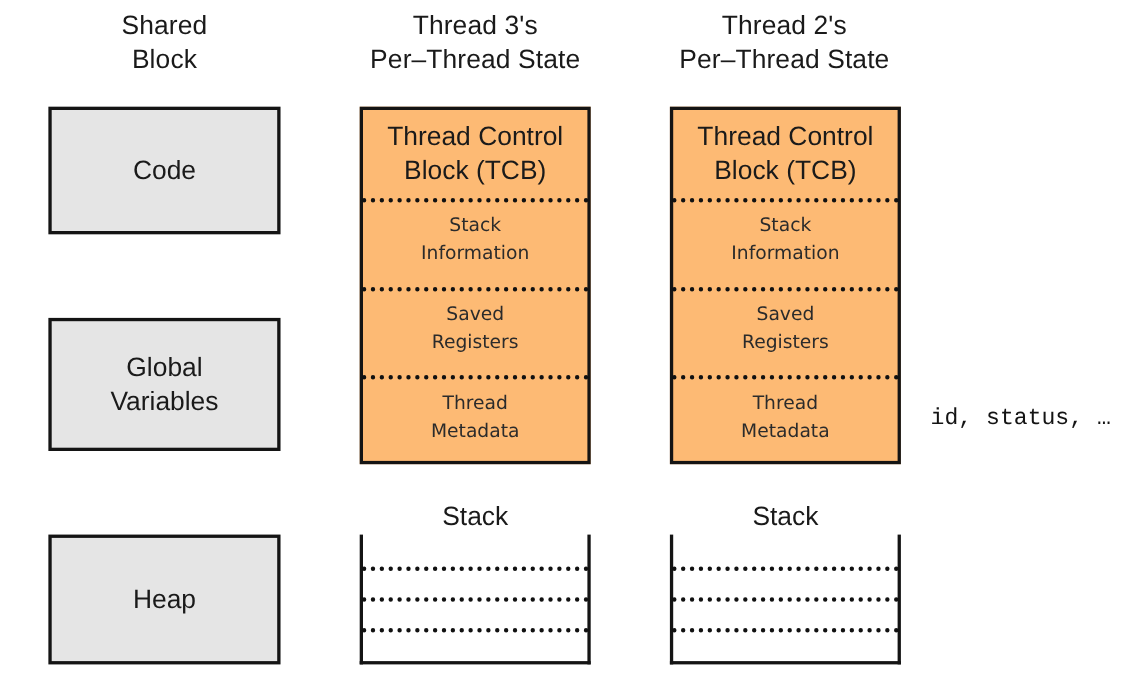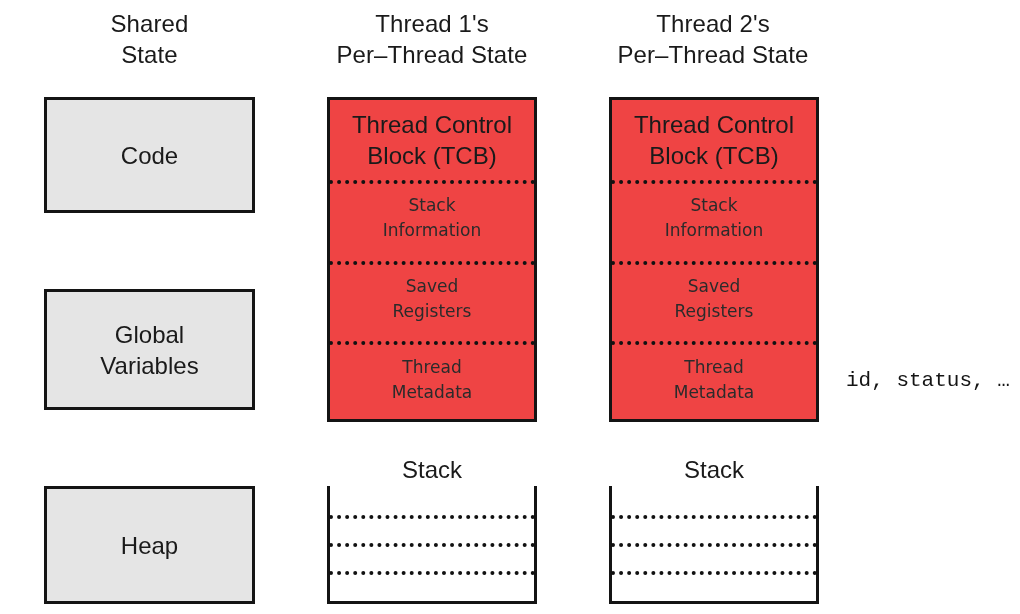--- a/index.html
+++ b/index.html
@@ -52,21 +52,21 @@
     font-size: 24px;
     line-height: 31px;
     color: #1a1a1a;
   }
   .box-label .line { display: block; white-space: nowrap; }
 
   
   .tcb {
     position: absolute;
     border: 3px solid #141414;
-    background: #ef4444;
+    background: #fdba74;
     box-sizing: border-box;
   }
   .tcb-title {
     position: absolute;
     left: 0; right: 0;
     text-align: center;
     font-family: "Liberation Sans", sans-serif;
     font-size: 24px;
     line-height: 31px;
     color: #1a1a1a;
@@ -122,21 +122,21 @@
     white-space: nowrap;
   }
 </style>
 </head>
 <body>
 
 <div class="canvas">
 
   <div class="col-header" style="left:44px; top:8px; width:211px;">
     <span class="line">Shared</span>
-    <span class="line">State</span>
+    <span class="line">Block</span>
   </div>
 
   <div class="box" style="left:44px; top:97px; width:211px; height:116px;">
     <div class="box-label">
       <span class="line">Code</span>
     </div>
   </div>
 
   <div class="box" style="left:44px; top:289px; width:211px; height:121px;">
     <div class="box-label">
@@ -145,21 +145,21 @@
     </div>
   </div>
 
   <div class="box" style="left:44px; top:486px; width:211px; height:118px;">
     <div class="box-label">
       <span class="line">Heap</span>
     </div>
   </div>
 
   <div class="col-header" style="left:312px; top:8px; width:240px;">
-    <span class="line">Thread 1's</span>
+    <span class="line">Thread 3's</span>
     <span class="line">Per–Thread State</span>
   </div>
 
   <div class="tcb" style="left:327px; top:97px; width:210px; height:325px;">
 
     <div class="tcb-title" style="top:9px;">
       <span class="line">Thread Control</span>
       <span class="line">Block (TCB)</span>
     </div>
 

